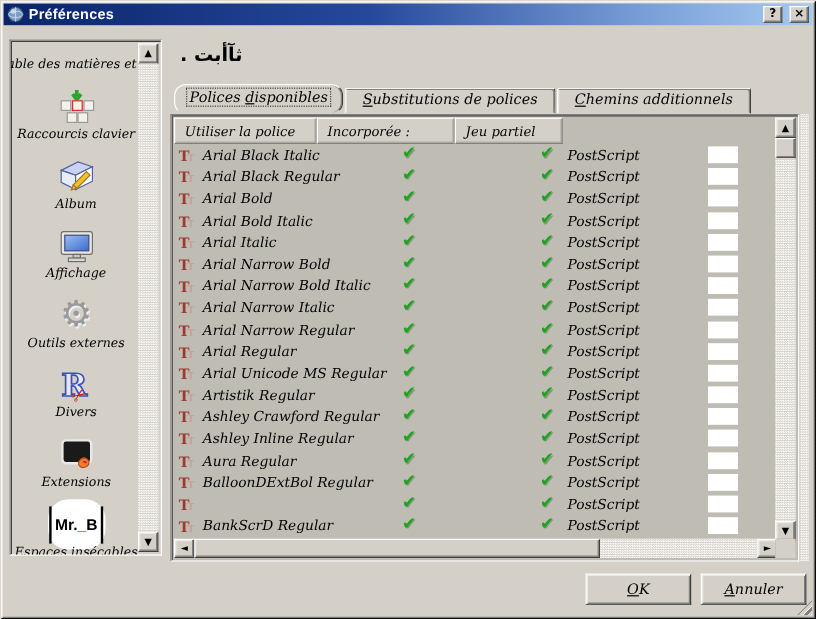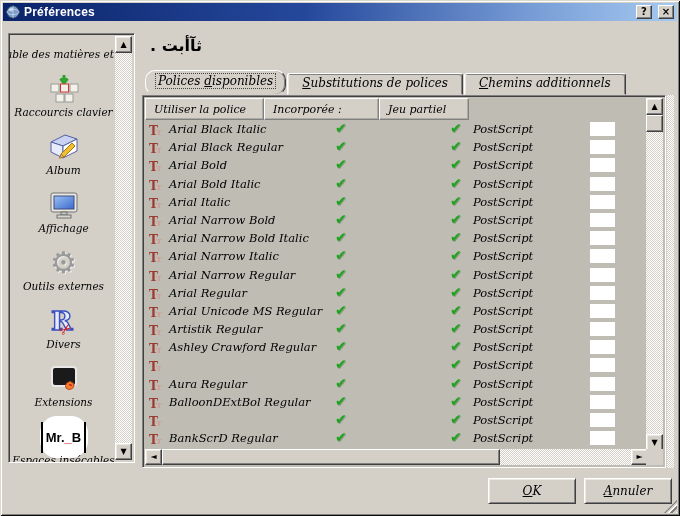--- a/index.html
+++ b/index.html
@@ -368,20 +368,21 @@
         <div class="trow">
           <span class="ticon"><span class="tt1">T</span><span class="tt2">T</span></span>
           <span class="tname script">Ashley Crawford Regular</span>
           <span class="chk c2">✔</span>
           <span class="chk c3">✔</span>
           <span class="ps script">PostScript</span>
           <span class="jcell"></span>
         </div>
         <div class="trow">
           <span class="ticon"><span class="tt1">T</span><span class="tt2">T</span></span>
+          <span class="tname script">Ashley Inline Regular</span>
           <span class="chk c2">✔</span>
           <span class="chk c3">✔</span>
           <span class="ps script">PostScript</span>
           <span class="jcell"></span>
         </div>
         <div class="trow">
           <span class="ticon"><span class="tt1">T</span><span class="tt2">T</span></span>
           <span class="tname script">Aura Regular</span>
           <span class="chk c2">✔</span>
           <span class="chk c3">✔</span>

